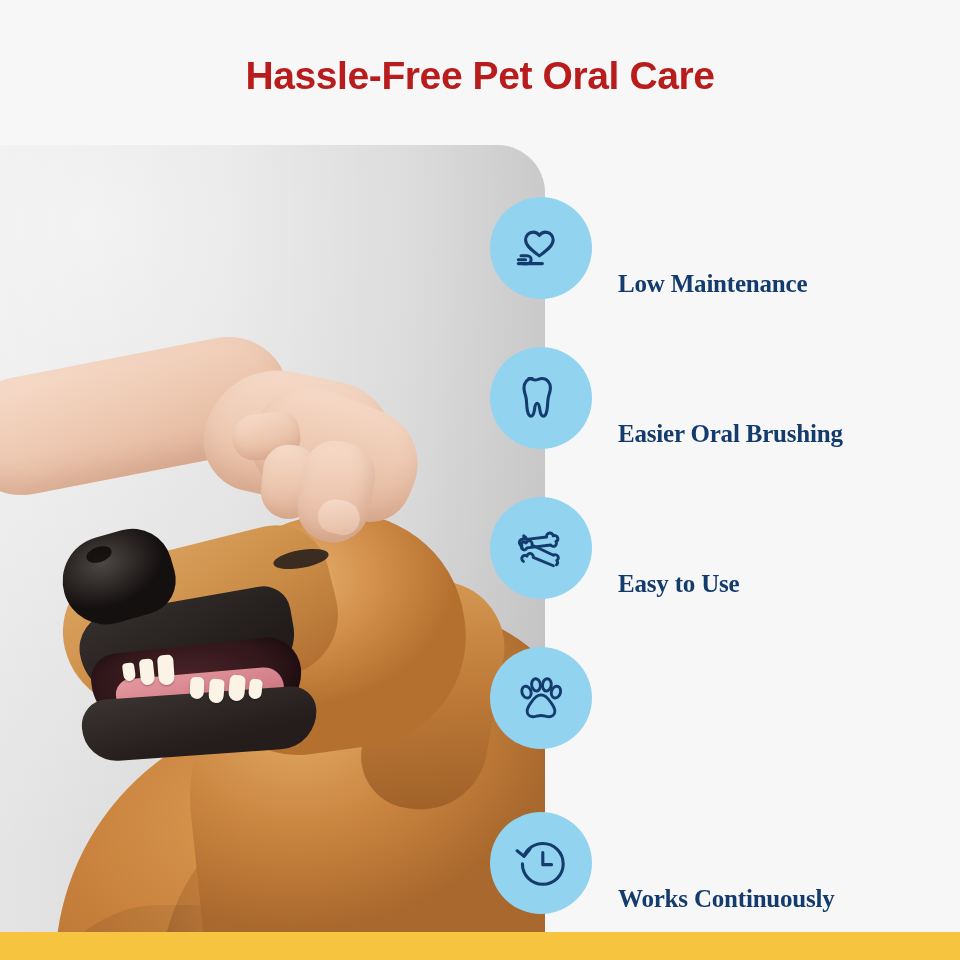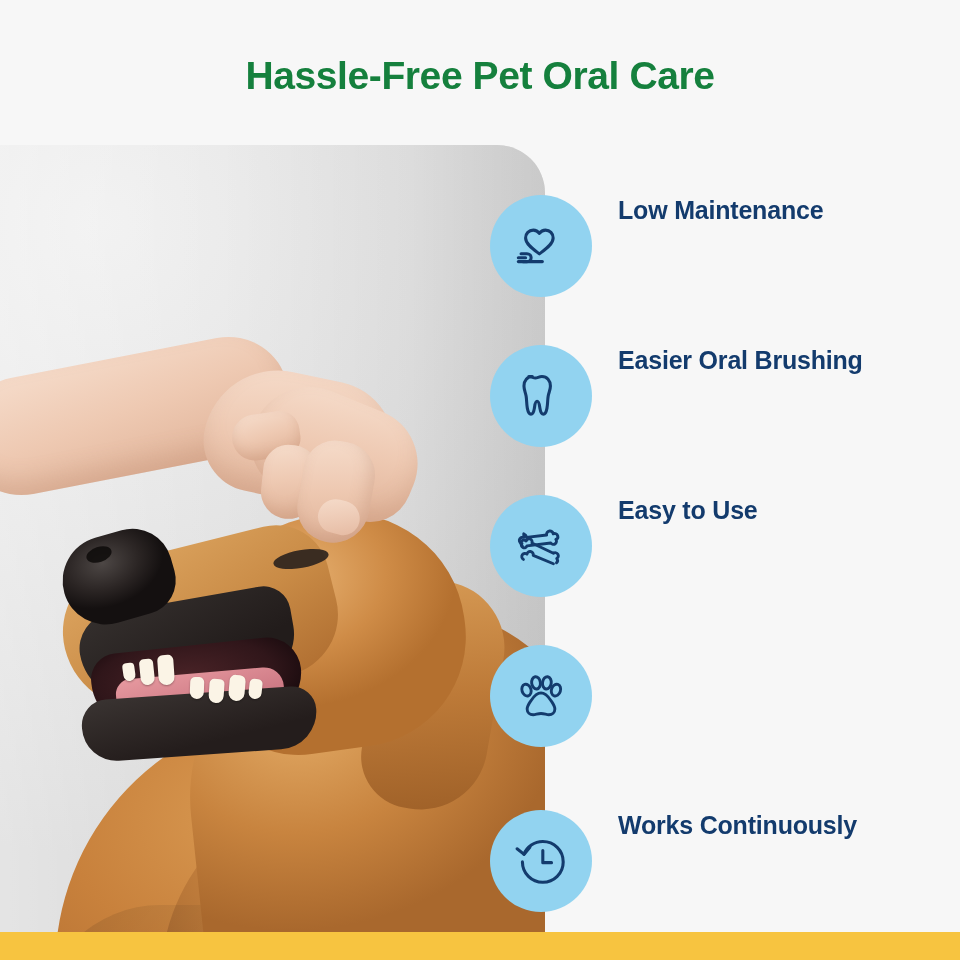--- a/index.html
+++ b/index.html
@@ -9,21 +9,21 @@
     background:#f7f7f7;
     overflow:hidden;
   }
   #page { position:relative; width:960px; height:960px; background:#f7f7f7; }
 
   
   #title {
     position:absolute; left:0; top:55px; width:960px;
     text-align:center;
     font-size:39px; font-weight:bold; letter-spacing:-0.4px;
-    color:#15803d;
+    color:#b91c1c;
     line-height:1.1;
   }
 
   
   #photo {
     position:absolute; left:0; top:145px;
     width:545px; height:787px;
     border-top-right-radius:48px;
     overflow:hidden;
     background:#e2e2e2;
@@ -195,22 +195,22 @@
     border-radius:120px 80px 0 0;
   }
 
   
   #features {
     position:absolute; left:490px; top:195px;
     width:470px;
   }
   .feature {
     position:absolute; left:0;
-    display:flex; align-items:flex-start;
-    width:470px; height:104px;
+    display:flex; align-items:flex-end;
+    width:470px; height:104px;font-family:Liberation Serif, serif;
   }
   .badge {
     flex:0 0 auto;
     width:102px; height:102px; border-radius:50%;
     background:#92d3f0;
     display:flex; align-items:center; justify-content:center;
   }
   .badge svg { width:58px; height:58px; display:block; }
   .flabel {
     margin-left:26px;

